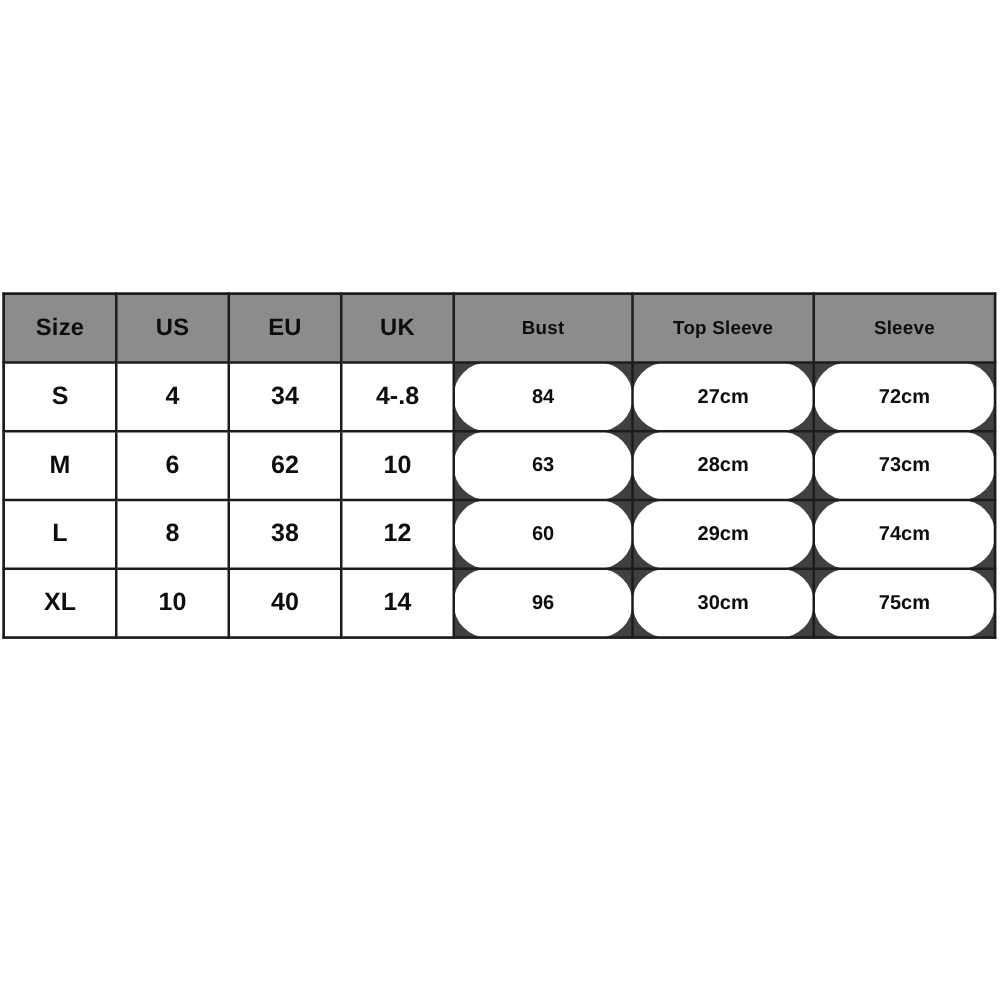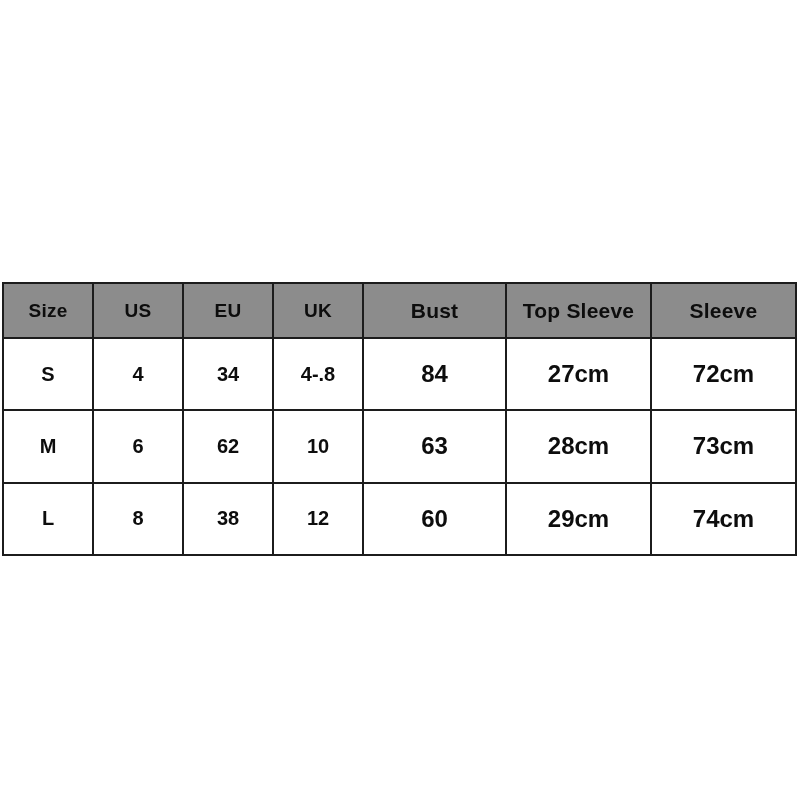--- a/index.html
+++ b/index.html
@@ -23,21 +23,20 @@
     width: 793px;
     height: 274px;
   }
 
   table.size-chart {
     width: 793px;
     height: 274px;
     border-collapse: collapse;
     table-layout: fixed;
     background: #404040;
-    margin-top: 48px;
   }
 
   table.size-chart col.c-size      { width: 90px; }
   table.size-chart col.c-us        { width: 90px; }
   table.size-chart col.c-eu        { width: 90px; }
   table.size-chart col.c-uk        { width: 90px; }
   table.size-chart col.c-bust      { width: 143px; }
   table.size-chart col.c-toplength { width: 145px; }
   table.size-chart col.c-sleeve    { width: 145px; }
 
@@ -48,21 +47,21 @@
     vertical-align: middle;
     color: #0d0d0d;
     font-weight: bold;
     padding: 0;
     background: #ffffff;
   }
 
   table.size-chart thead th {
     background: #8c8c8c;
     height: 53px;
-    font-size: 21px;
+    font-size: 15px;
     letter-spacing: 0.2px;
   }
   table.size-chart thead th.h-size,
   table.size-chart thead th.h-us,
   table.size-chart thead th.h-eu,
   table.size-chart thead th.h-uk {
     font-size: 19px;
   }
 
   table.size-chart tbody tr { height: 55px; }
@@ -73,21 +72,22 @@
     font-size: 20px;
   }
   td.cell-region {
     background: #8fb5e2;
     border-color: #23415f;
     font-size: 20px;
   }
   td.cell-plain {
     background: #ffffff;
     border-color: #1c1c1c;
-    font-size: 24px;
+    font-size: 16px;
+    border-radius: 27px;
   }
 </style>
 </head>
 <body>
 
 <div id="size-chart-wrap">
   <table class="size-chart">
     <colgroup>
       <col class="c-size">
       <col class="c-us">
@@ -129,15 +129,24 @@
       </tr>
       <tr>
         <td class="cell-size">L</td>
         <td class="cell-region">8</td>
         <td class="cell-region">38</td>
         <td class="cell-region">12</td>
         <td class="cell-plain">60</td>
         <td class="cell-plain">29cm</td>
         <td class="cell-plain">74cm</td>
       </tr>
+      <tr>
+        <td class="cell-size">XL</td>
+        <td class="cell-region">10</td>
+        <td class="cell-region">40</td>
+        <td class="cell-region">14</td>
+        <td class="cell-plain">96</td>
+        <td class="cell-plain">30cm</td>
+        <td class="cell-plain">75cm</td>
+      </tr>
     </tbody>
   </table>
 </div>
 
 </body></html>

